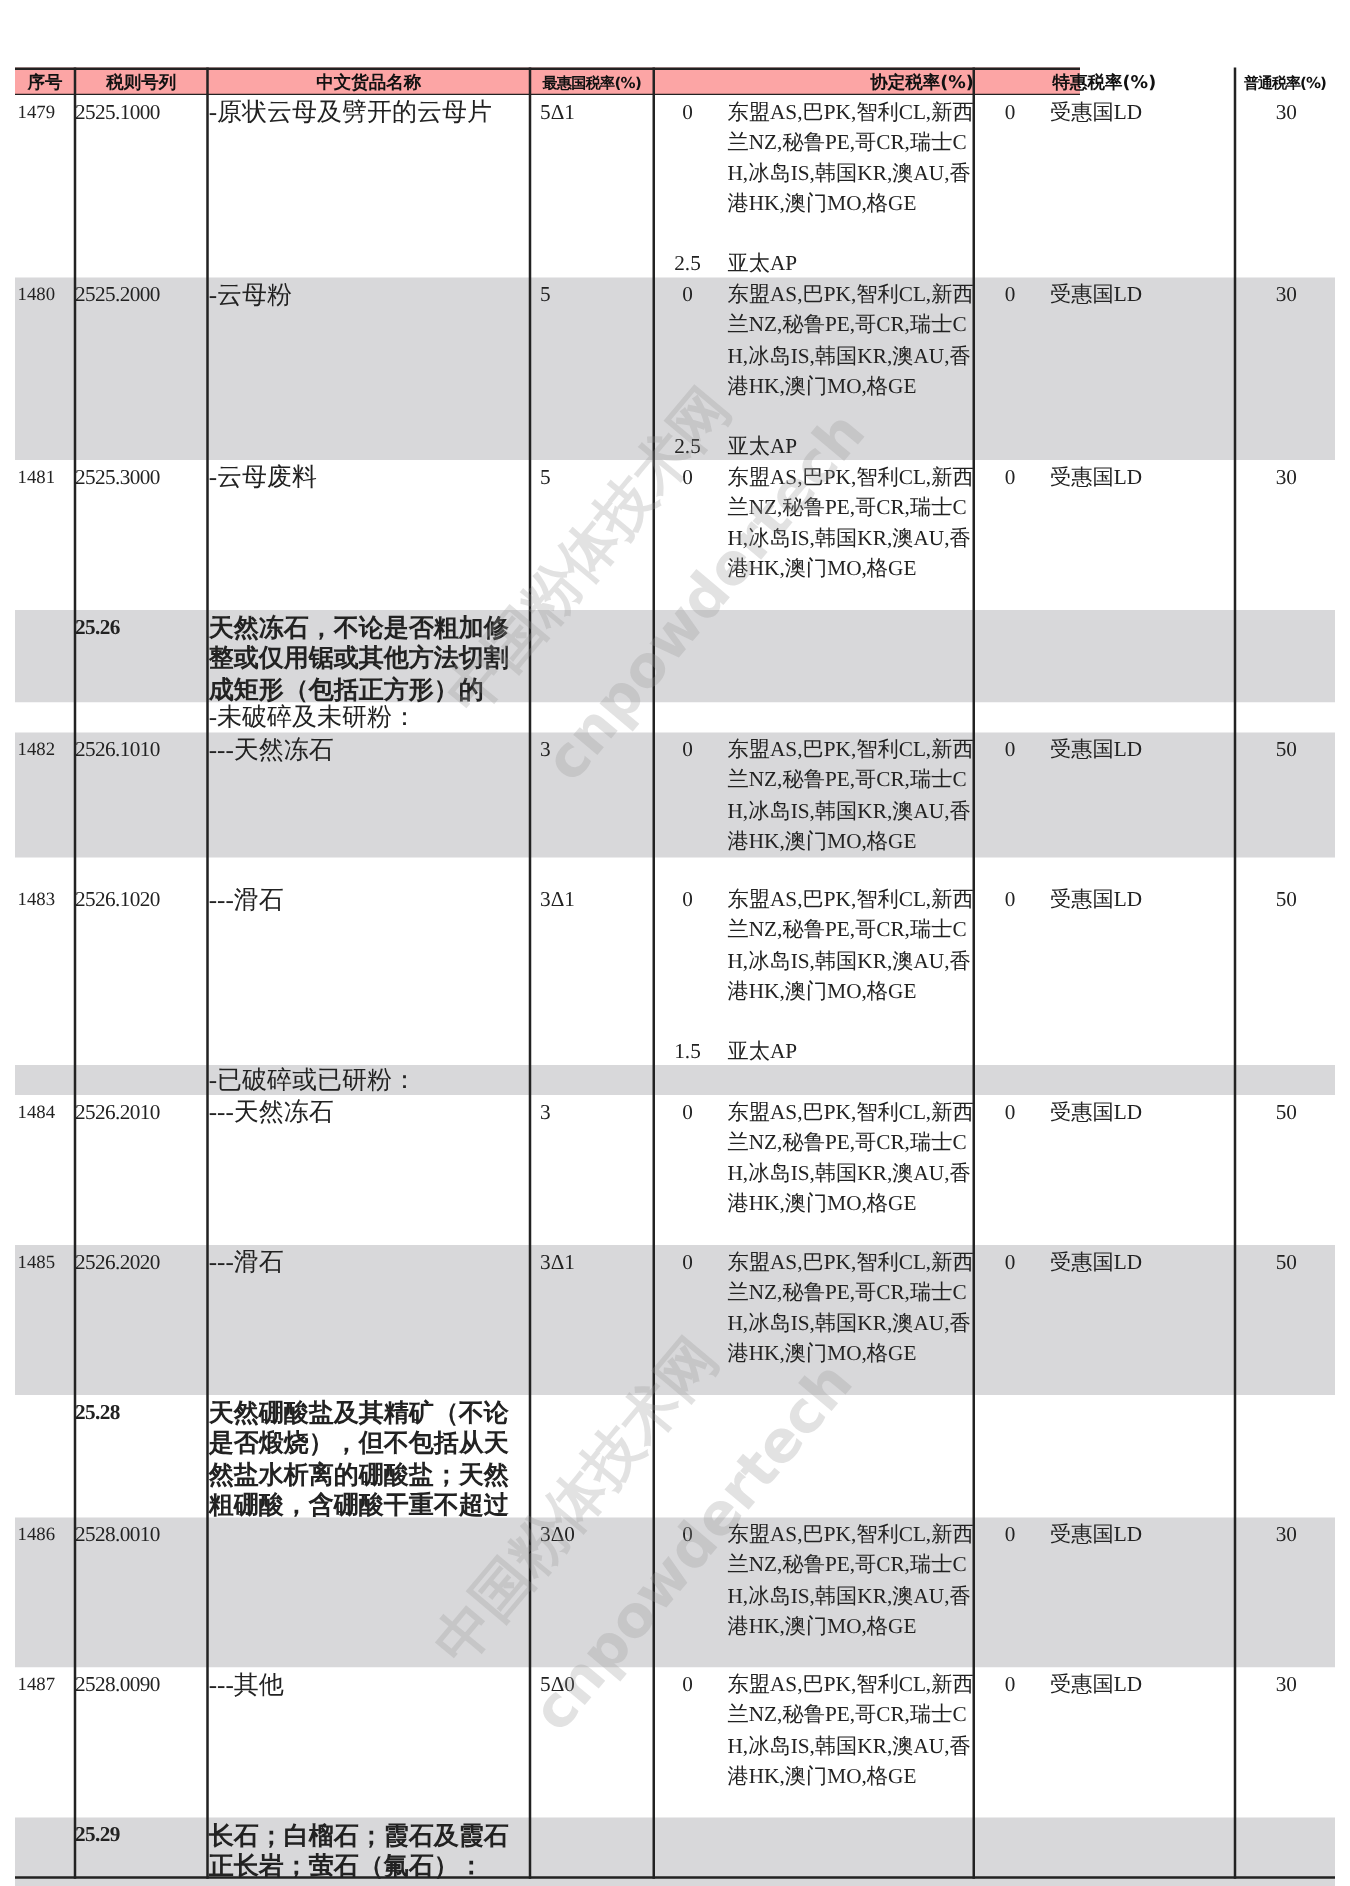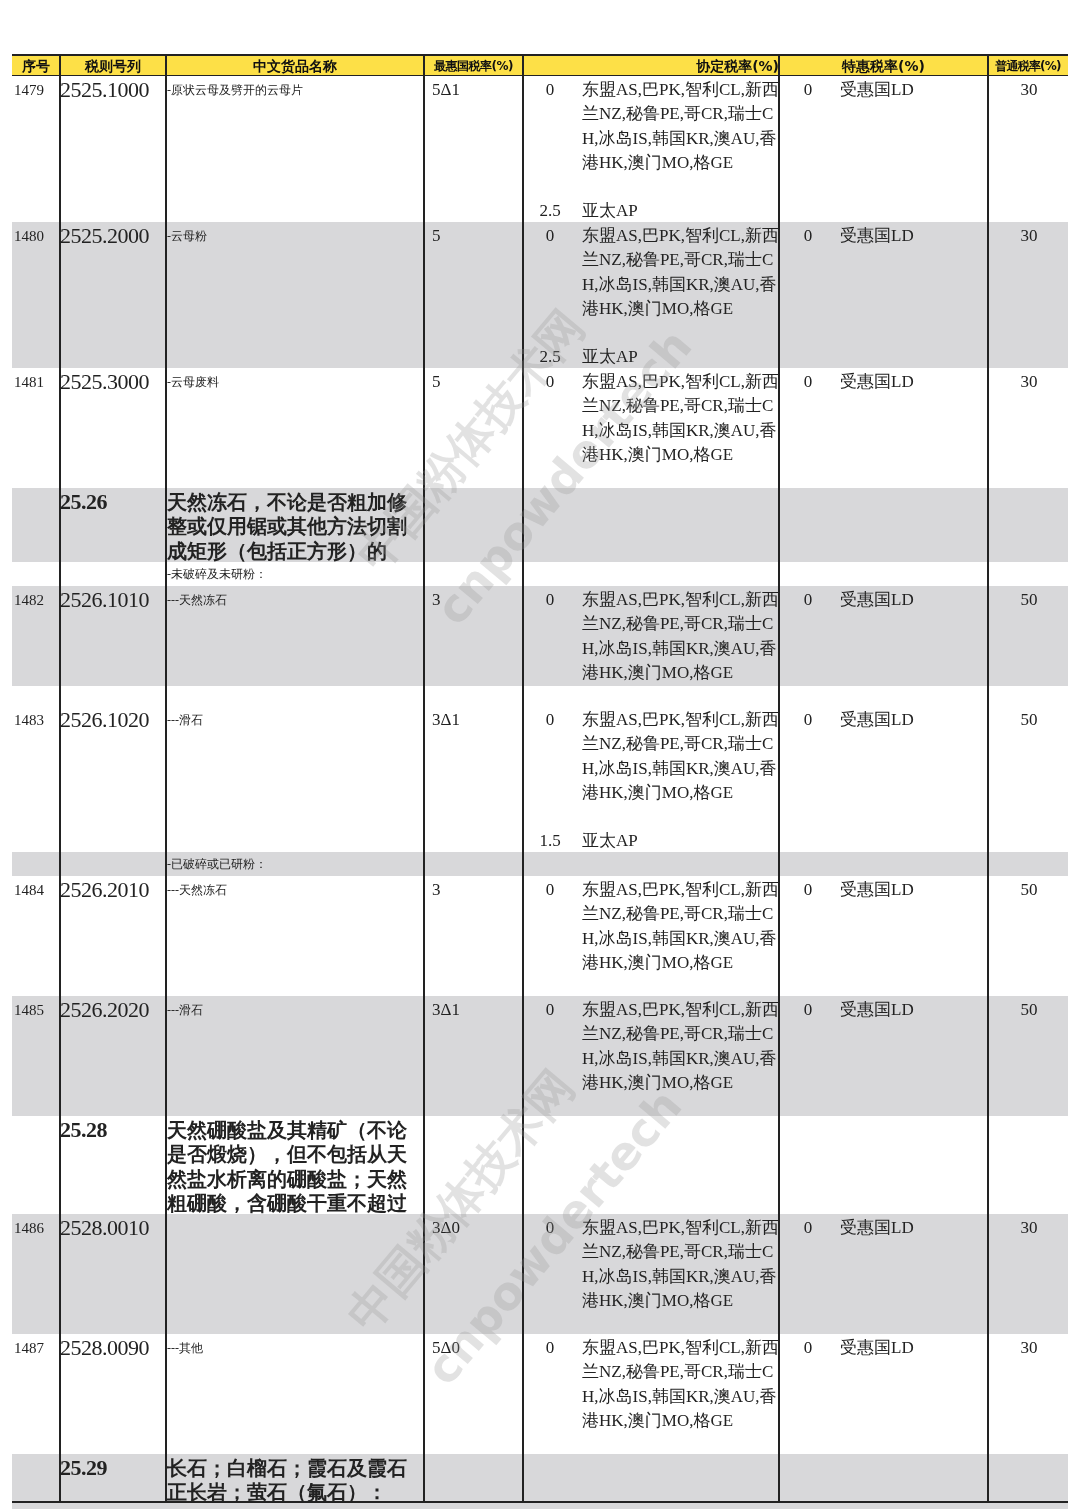--- a/index.html
+++ b/index.html
@@ -1,31 +1,31 @@
 <!DOCTYPE html>
 <html><head>
 <meta charset="utf-8">
 <style>
   html, body { margin: 0; padding: 0; background: #ffffff; }
   body { width: 1080px; height: 1509px; position: relative; overflow: hidden;
          font-family: "Liberation Serif", "DejaVu Serif", serif; color: #222; }
   .table { position: absolute; left: 12px; top: 54px; width: 1056px; }
-  .hdr { position: absolute; left: 0; top: 0; width: 1056px; height: 22px; background: #fde047;
+  .hdr { position: absolute; left: 0; top: 0; width: 852px; height: 22px; background: #fca5a5;
          border-top: 2px solid #222; border-bottom: 1.5px solid #222; box-sizing: border-box; }
   .hcell { position: absolute; top: 0; height: 20px; line-height: 20px; text-align: center;
            font-family: "DejaVu Sans", sans-serif; font-weight: bold; font-size: 14px; color: #111; }
   .vline { position: absolute; top: 0; width: 1.5px; background: #222; }
   .row { position: absolute; left: 0; width: 1056px; }
   .row.gray { background: #d8d8da; }
   .row.white { background: #ffffff; }
   .cell { position: absolute; top: 2px; font-size: 17px; line-height: 24.3px; }
   .seq { left: 2px; width: 44px; font-size: 15px; }
-  .code { left: 48px; width: 104px; font-size: 22px; letter-spacing: -0.5px; }
+  .code { left: 48px; width: 104px; font-size: 17px; letter-spacing: -0.5px; }
   .code.bold { font-weight: bold; }
-  .name { left: 155px; width: 258px; font-size: 12px; }
+  .name { left: 155px; width: 258px; font-size: 20px; }
   .name.bold { font-family: "DejaVu Sans", sans-serif; font-weight: bold; font-size: 20px; }
   .mfn { left: 420px; width: 96px; text-align: left; }
   .ag-rate { left: 513px; width: 50px; text-align: center; }
   .ag-rate2 { left: 513px; width: 50px; text-align: center; }
   .ag-desc { left: 570px; width: 200px; word-break: break-all; }
   .sp-rate { left: 770px; width: 52px; text-align: center; }
   .sp-desc { left: 828px; width: 150px; }
   .gen { left: 978px; width: 78px; text-align: center; }
   .bottom-line { position: absolute; left: 0; width: 1056px; height: 2px; background: #222; }
   .watermark { position: absolute; font-family: "DejaVu Sans", sans-serif; font-weight: bold;

